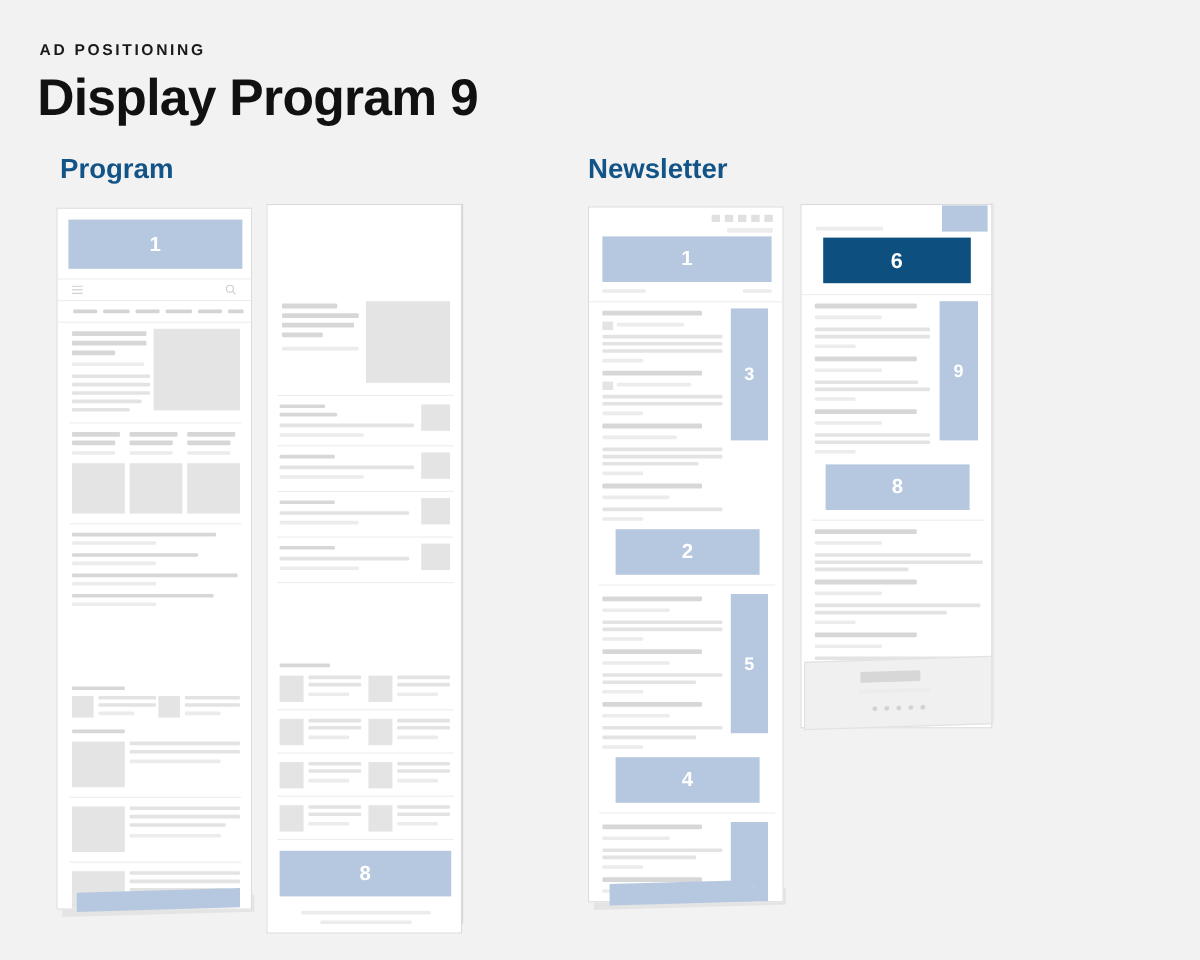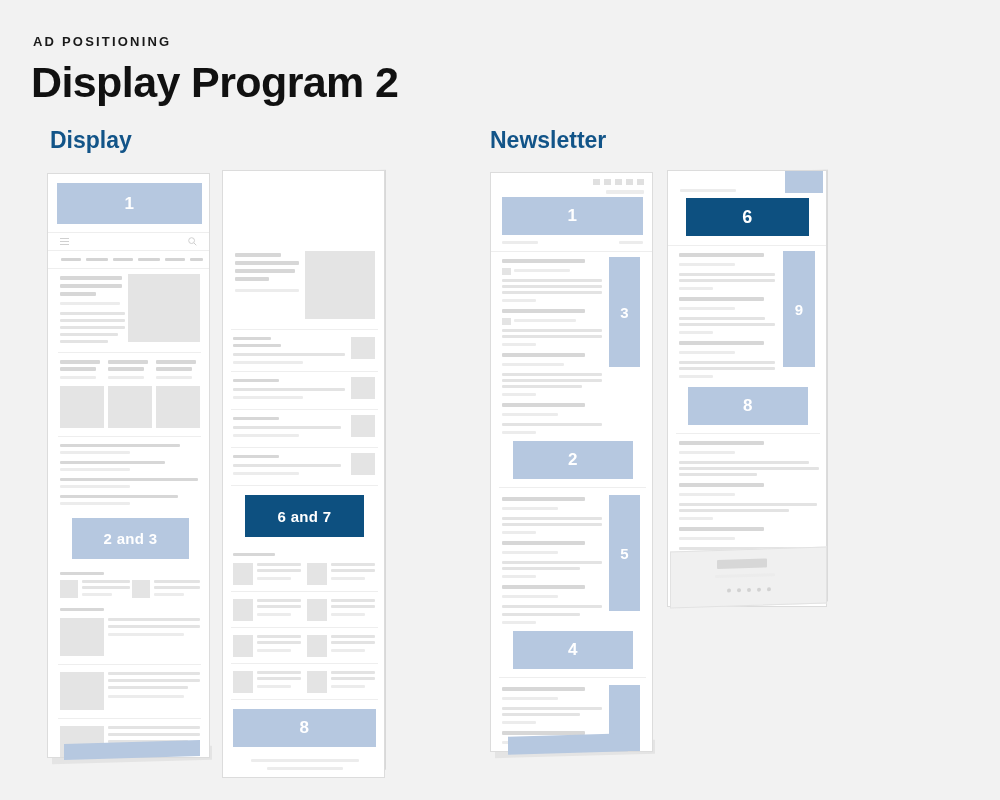--- a/index.html
+++ b/index.html
@@ -104,23 +104,23 @@
     width: 4px; height: 4px;
     border-radius: 50%;
     background: #d2d2d2;
   }
   svg { display: block; }
 </style>
 </head>
 <body>
 
 <div class="eyebrow">AD POSITIONING</div>
-<div class="page-title">Display Program 2</div>
-
-<div class="section-label" id="lbl-tablet">Display</div>
+<div class="page-title">Display Program 9</div>
+
+<div class="section-label" id="lbl-tablet">Program</div>
 <div class="section-label" id="lbl-newsletter">Newsletter</div>
 
 <div class="mock-shadow" style="left:52px; top:748px; width:160px; height:14px; transform:skewY(-1.6deg);"></div>
 <div class="mock" id="tablet-1">
   <div class="inner">
 
     <div class="ad" id="t1-ad-1" style="left:9px; top:9px; width:145px; height:41px; font-size:17px;">1</div>
 
     <div class="rule" style="left:0; top:58px; width:163px;"></div>
     <span style="position:absolute; left:12px; top:64px;">
@@ -175,21 +175,20 @@
 
     <div class="bar dk" style="left:12px; top:270px; width:120px; height:3px;"></div>
     <div class="bar lt" style="left:12px; top:277px; width:70px; height:3px;"></div>
     <div class="bar dk" style="left:12px; top:287px; width:105px; height:3px;"></div>
     <div class="bar lt" style="left:12px; top:294px; width:70px; height:3px;"></div>
     <div class="bar dk" style="left:12px; top:304px; width:138px; height:3px;"></div>
     <div class="bar lt" style="left:12px; top:311px; width:70px; height:3px;"></div>
     <div class="bar dk" style="left:12px; top:321px; width:118px; height:3px;"></div>
     <div class="bar lt" style="left:12px; top:328px; width:70px; height:3px;"></div>
 
-    <div class="ad" id="t1-ad-2and3" style="left:24px; top:344px; width:117px; height:41px; font-size:15px;">2 and 3</div>
 
     <div class="bar dk" style="left:12px; top:398px; width:44px; height:3px;"></div>
     <div class="box" style="left:12px; top:406px; width:18px; height:18px;"></div>
     <div class="bar" style="left:34px; top:406px; width:48px; height:3px;"></div>
     <div class="bar" style="left:34px; top:412px; width:48px; height:3px;"></div>
     <div class="bar lt" style="left:34px; top:419px; width:30px; height:3px;"></div>
     <div class="box" style="left:84px; top:406px; width:18px; height:18px;"></div>
     <div class="bar" style="left:106px; top:406px; width:46px; height:3px;"></div>
     <div class="bar" style="left:106px; top:412px; width:46px; height:3px;"></div>
     <div class="bar lt" style="left:106px; top:419px; width:30px; height:3px;"></div>
@@ -249,21 +248,20 @@
     <div class="bar lt" style="left:10px; top:263px; width:66px; height:3px;"></div>
     <div class="box" style="left:128px; top:244px; width:24px; height:22px;"></div>
     <div class="rule" style="left:8px; top:276px; width:147px;"></div>
 
     <div class="bar dk" style="left:10px; top:284px; width:46px; height:3px;"></div>
     <div class="bar" style="left:10px; top:293px; width:108px; height:3px;"></div>
     <div class="bar lt" style="left:10px; top:301px; width:66px; height:3px;"></div>
     <div class="box" style="left:128px; top:282px; width:24px; height:22px;"></div>
     <div class="rule" style="left:8px; top:314px; width:147px;"></div>
 
-    <div class="ad navy" id="t2-ad-6and7" style="left:22px; top:324px; width:119px; height:42px; font-size:15px;">6 and 7</div>
 
     <div class="bar dk" style="left:10px; top:382px; width:42px; height:3px;"></div>
     <div class="box" style="left:10px; top:392px; width:20px; height:22px;"></div>
     <div class="bar" style="left:34px; top:392px; width:44px; height:3px;"></div>
     <div class="bar" style="left:34px; top:398px; width:44px; height:3px;"></div>
     <div class="bar lt" style="left:34px; top:406px; width:34px; height:3px;"></div>
     <div class="box" style="left:84px; top:392px; width:20px; height:22px;"></div>
     <div class="bar" style="left:108px; top:392px; width:44px; height:3px;"></div>
     <div class="bar" style="left:108px; top:398px; width:44px; height:3px;"></div>
     <div class="bar lt" style="left:108px; top:406px; width:34px; height:3px;"></div>

